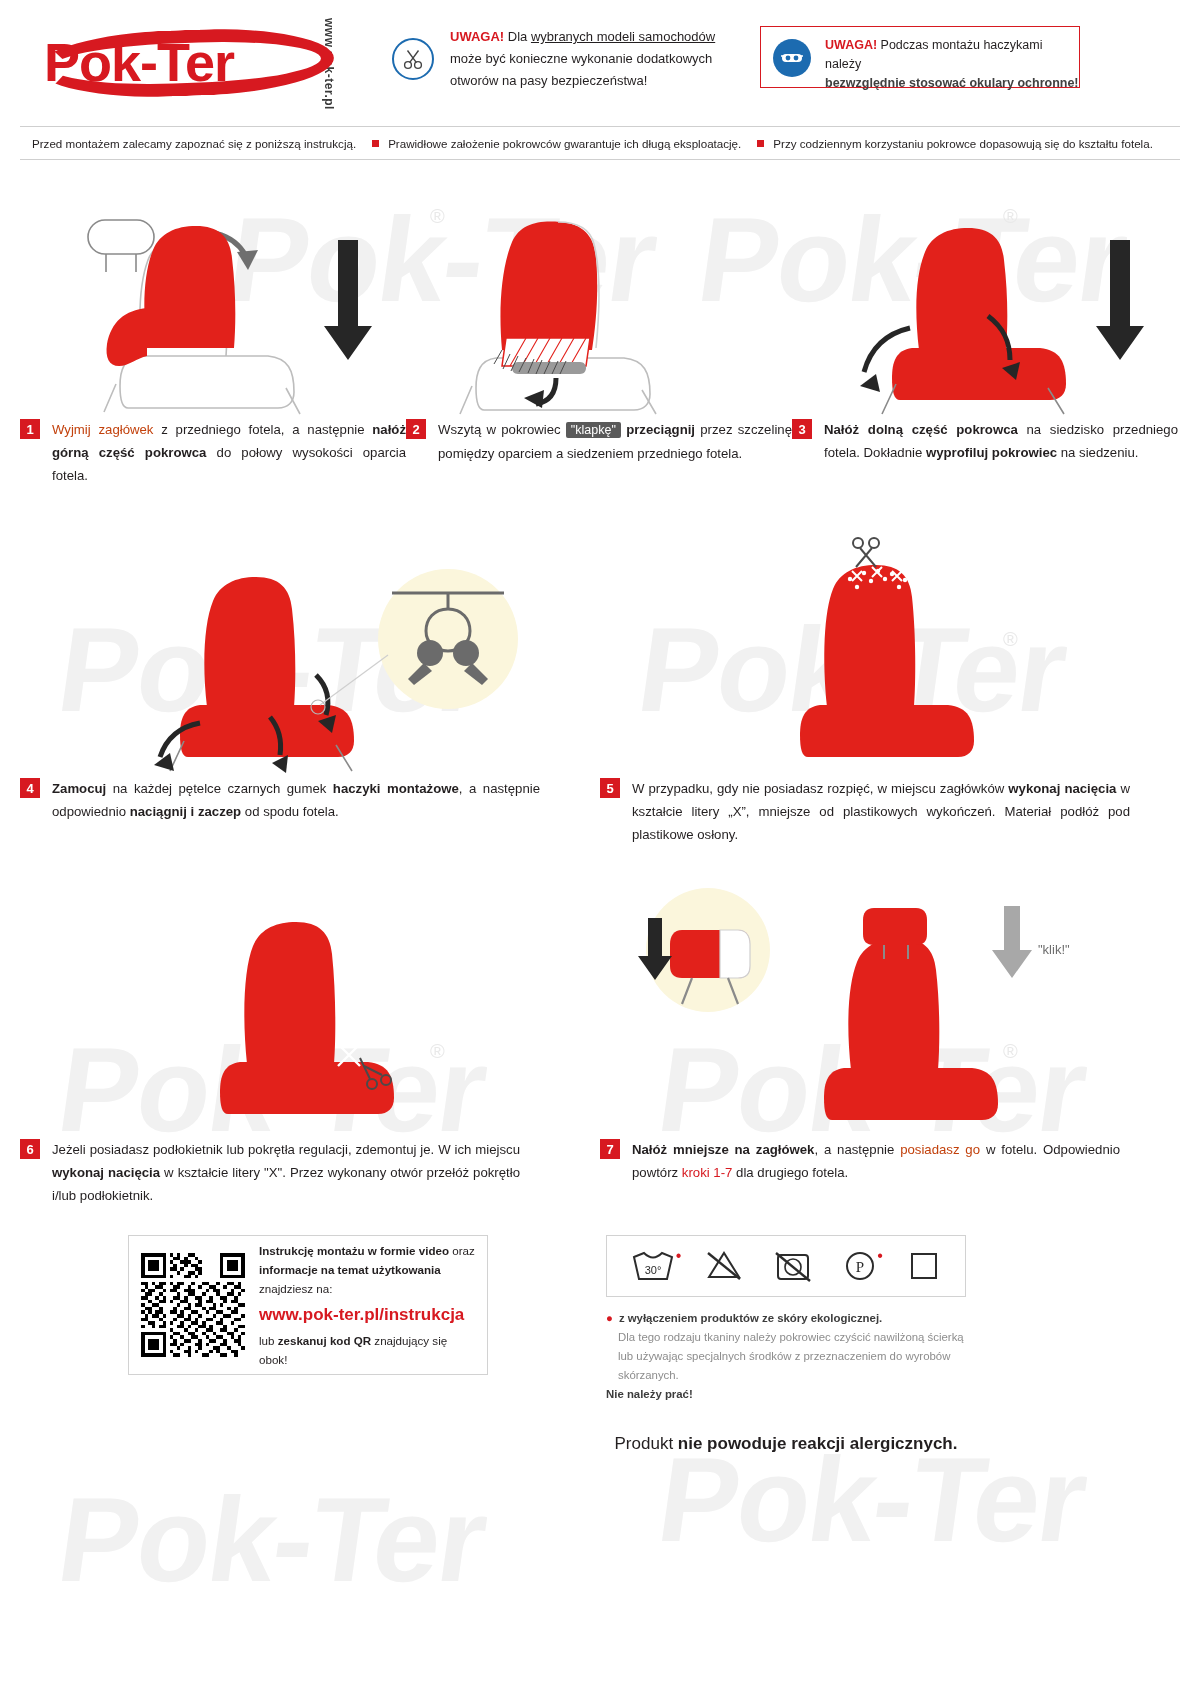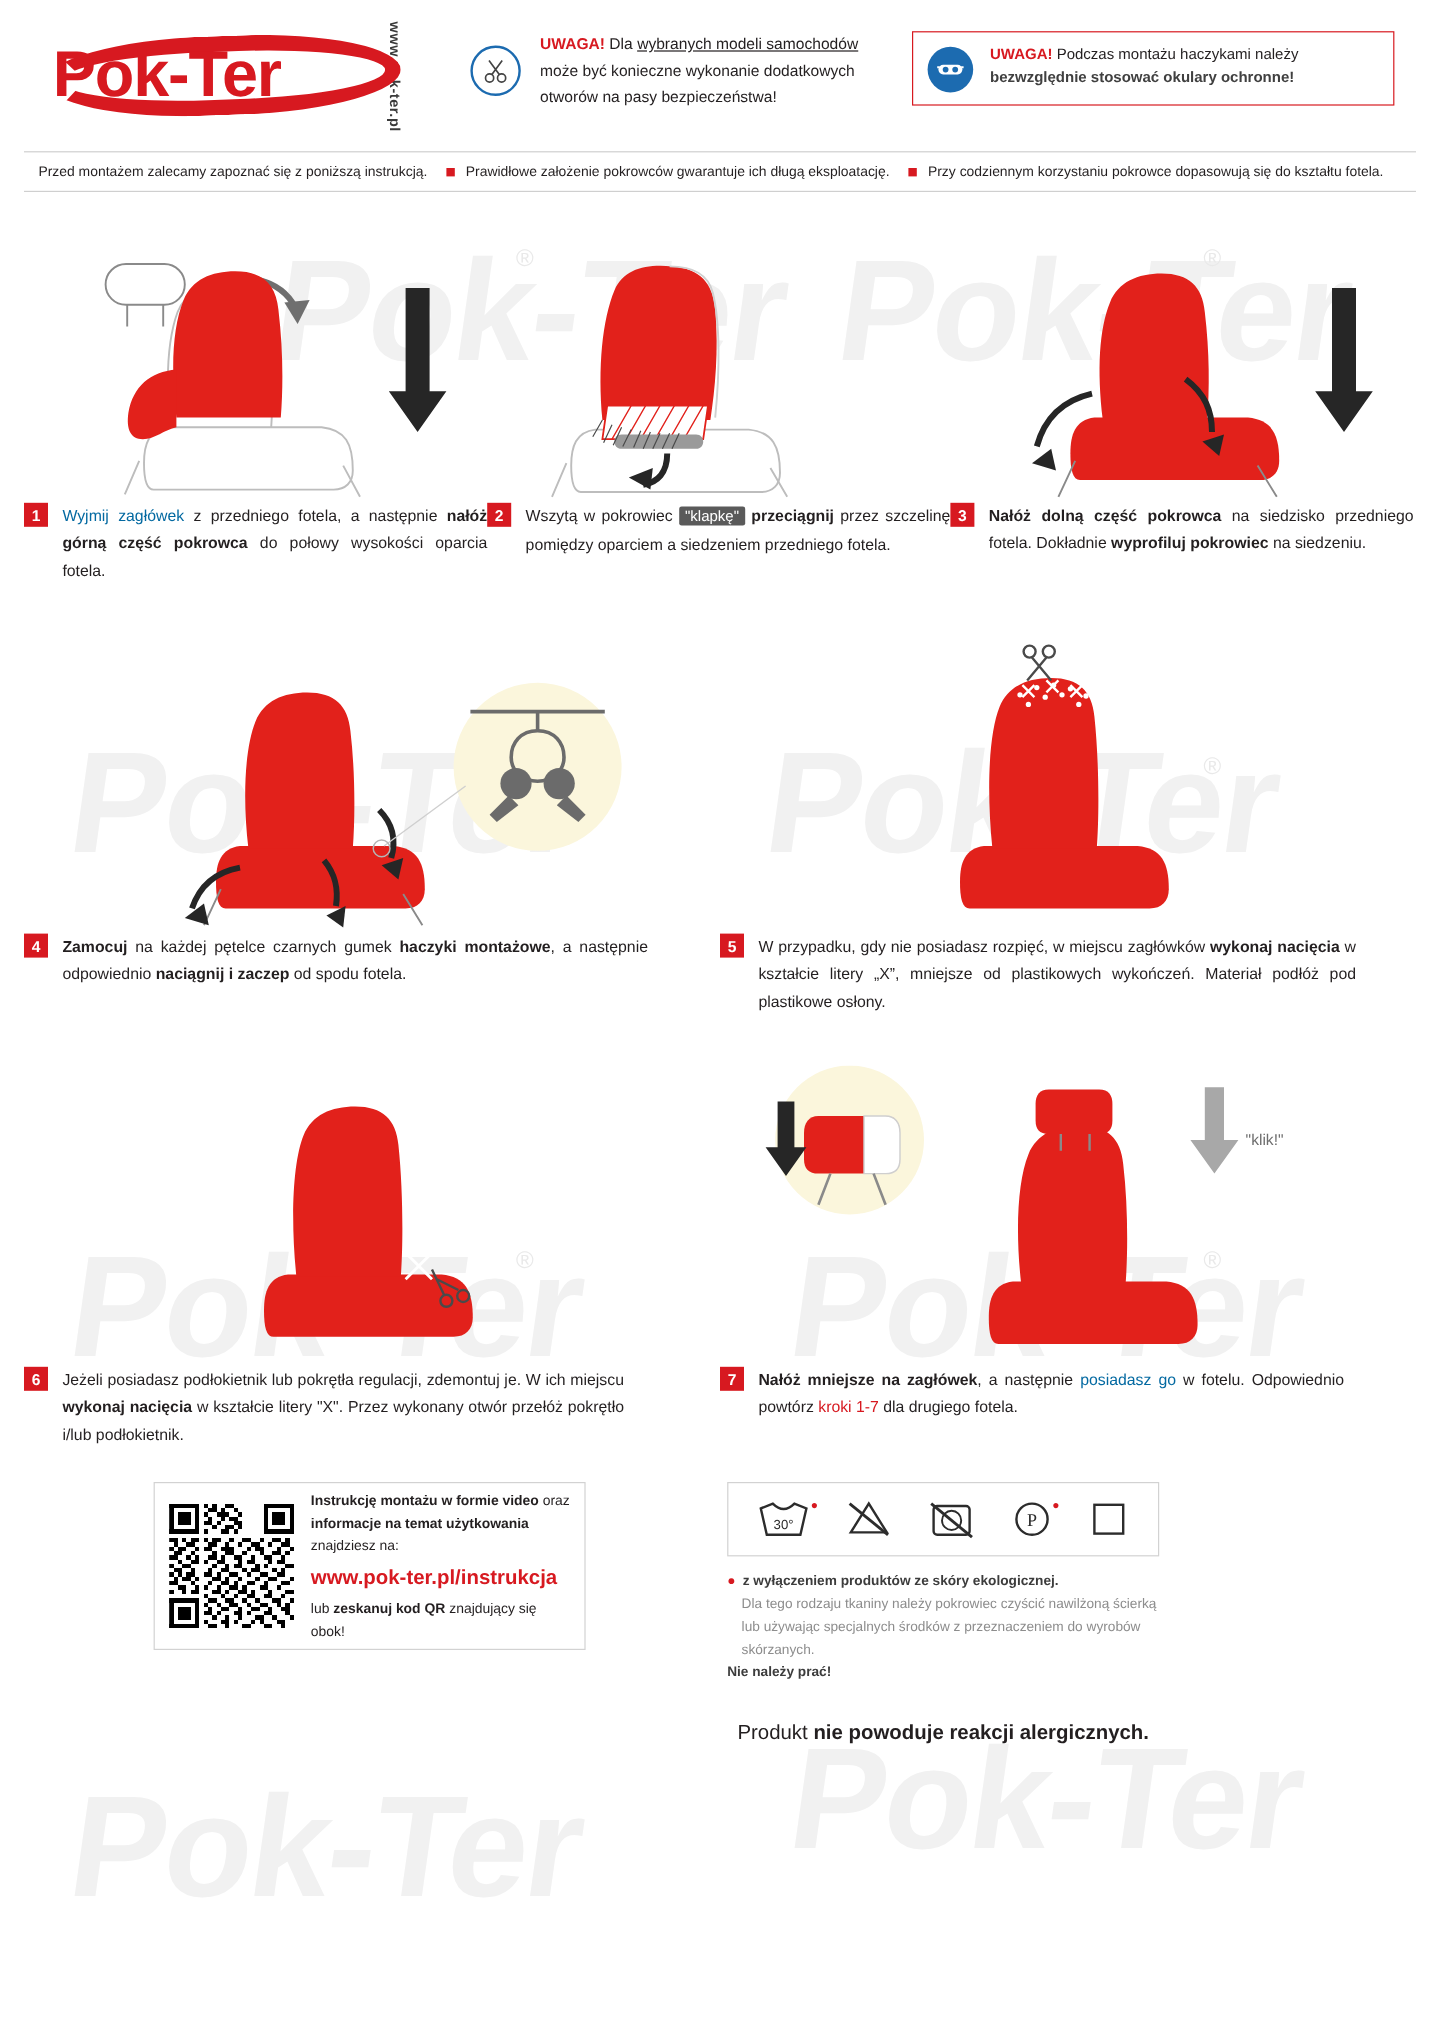--- a/index.html
+++ b/index.html
@@ -69,21 +69,21 @@
   .warn1 .ico {
     position:absolute; left:0; top:12px; width:42px; height:42px;
     border:2px solid #1c6bb0; border-radius:50%;
     display:flex; align-items:center; justify-content:center;
   }
   .warn1 .txt { margin-left:58px; font-size:13px; line-height:22px; color:#231f20; }
   .warn1 .txt b { color:#d71920; }
   .warn1 .txt u { text-decoration:underline;text-align:center; }
 
   .warn2 {
-    position:absolute; left:760px; top:26px; width:402px; height:62px;
+    position:absolute; left:760px; top:26px; width:320px; height:62px;
     border:1px solid #d71920;
   }
   .warn2 .ico {
     position:absolute; left:12px; top:12px; width:38px; height:38px;
     border-radius:50%; background:#1c6bb0;
     display:flex; align-items:center; justify-content:center;
   }
   .warn2 .txt { margin-left:64px; padding-top:9px; font-size:12.5px; line-height:19px; }
   .warn2 .txt b.red { color:#d71920; }
   .warn2 .txt b.blue { color:#404040; }
@@ -116,21 +116,21 @@
   .num {
     flex:0 0 auto;
     width:20px; height:20px;
     background:#d71920; color:#fff;
     font-size:13px; font-weight:bold;
     display:flex; align-items:center; justify-content:center;
     margin-right:12px; margin-top:1px;
   }
   .captxt { font-size:13.2px; line-height:23px; text-align:justify; }
   .captxt b { font-weight:bold; }
-  .g { color:#0369a1;margin-top:16px; }
+  .g { color:#c2410c;margin-top:16px; }
   .red { color:#d71920; }
   .chip {
     background:#5a5a5a; color:#fff; padding:1px 5px; border-radius:2px; font-size:12.5px;
   }
 
   
   .footer { position:relative; z-index:2; margin-top:28px; padding:0 20px; display:flex; }
 
   .qrbox {
     margin-left:108px;

